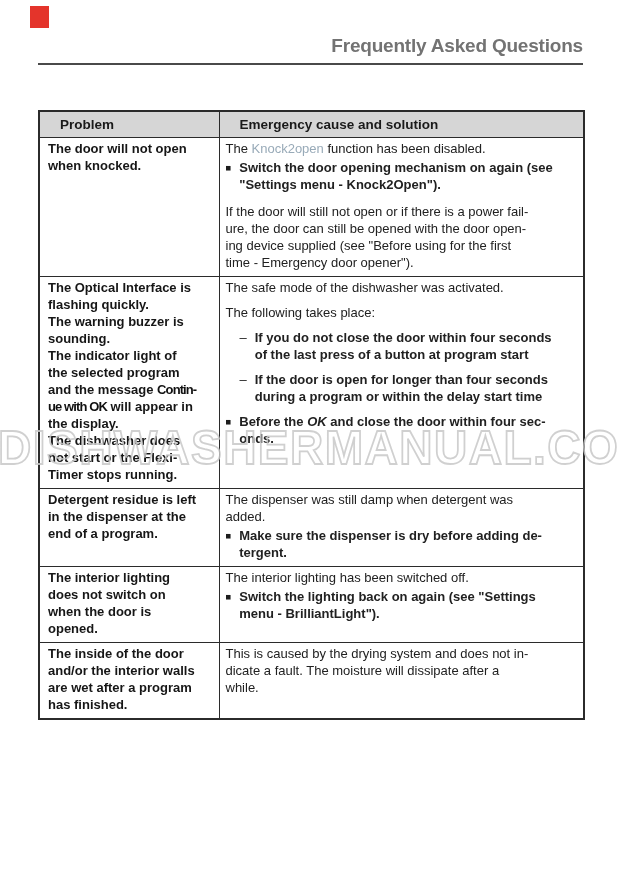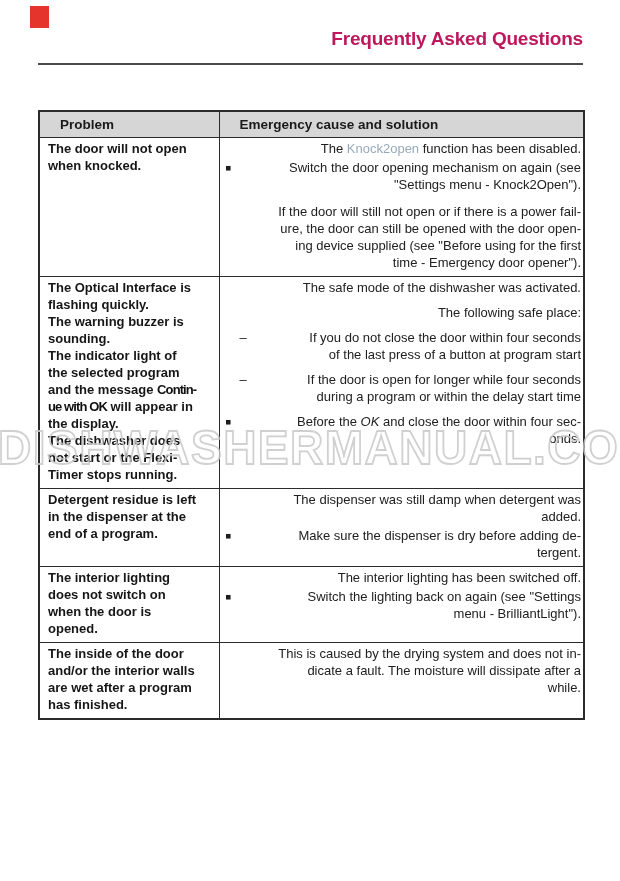--- a/index.html
+++ b/index.html
@@ -1,44 +1,44 @@
 <!DOCTYPE html>
 <html><head>
 <meta charset="utf-8">
 <style>
   html,body{margin:0;padding:0;background:#fff;}
   body{font-family:"Liberation Sans","DejaVu Sans",sans-serif;color:var(--body-text,#212121);}
   .page{position:relative;width:620px;height:881px;background:#fff;overflow:hidden;}
 
   .red-marker{position:absolute;left:30px;top:6px;width:19px;height:22px;background:var(--marker-red,#e4342b);}
 
-  .header-title{position:absolute;top:28px;left:38px;width:545px;text-align:right;
-    font-size:19px;font-weight:bold;letter-spacing:-0.2px;color:#be185d;}
+  .header-title{position:absolute;top:35px;left:38px;width:545px;text-align:right;
+    font-size:19px;font-weight:bold;letter-spacing:-0.2px;color:#737373;}
   .header-rule{position:absolute;top:63px;left:38px;width:545px;height:2px;background:var(--rule,#4a4a4a);}
 
   .section-title{position:absolute;top:80px;left:38px;font-size:16px;font-weight:bold;color:#1a1a1a;}
 
   .faq-table{position:absolute;top:110px;left:38px;width:545px;border-collapse:collapse;table-layout:fixed;
     font-size:13px;line-height:17px;}
   .faq-table th,.faq-table td{border:1.5px solid var(--border,#2b2b2b);vertical-align:top;}
   .faq-table{border:2px solid var(--border,#2b2b2b);}
   .faq-table th{background:var(--header-bg,#d6d6d6);font-size:13.5px;font-weight:bold;text-align:left;
     padding:4px 4px 4px 20px;color:#1a1a1a;}
   .cell{padding:2px 4px 5px 8px;}
   .solution-cell{padding:2px 2px 5px 6px;}
   .problem-cell{font-weight:bold;white-space:pre-line;color:#161616;}
 
-  .block{white-space:pre-line;text-align:right;}
+  .block{white-space:pre-line;}
   .block + .block{margin-top:8px;}
   .para + .bullet{margin-top:2px;}
   .bullet + .para{margin-top:10px;}
   .bullet,.dash{display:flex;align-items:flex-start;white-space:normal;}
   .bullet{gap:8px;}
   .dash{gap:8px;padding-left:14px;}
-  .btext{white-space:pre-line;flex:1 1 auto;}
+  .btext{white-space:pre-line;flex:1 1 auto;font-weight:bold;}
   .marker{flex:0 0 auto;line-height:17px;color:#1d1d1d;}
   .m-bullet{font-size:9.5px;}
   .m-dash{font-size:13px;}
 
   .seg-display{color:var(--display-text,#98aab8);}
   .seg-display_bold{font-weight:bold;letter-spacing:-0.9px;color:#111;}
   .seg-italic{font-style:italic;}
 
   .watermark{position:absolute;top:420px;left:-2px;width:630px;z-index:5;
     font-size:48px;font-weight:bold;letter-spacing:1.5px;white-space:nowrap;
@@ -94,29 +94,29 @@
 The indicator light of
 the selected program
 and the message </span><span class="seg seg-display_bold">Contin-
 ue with OK</span><span class="seg"> will appear in
 the display.
 The dishwasher does
 not start or the Flexi-
 Timer stops running.</span></td>
           <td class="cell solution-cell">
             <div class="block para"><span class="seg">The safe mode of the dishwasher was activated.</span></div>
-            <div class="block para"><span class="seg">The following safe place:</span></div>
+            <div class="block para"><span class="seg">The following takes place:</span></div>
             <div class="block dash">
               <span class="marker m-dash">–</span>
               <span class="btext"><span class="seg">If you do not close the door within four seconds
 of the last press of a button at program start</span></span>
             </div>
             <div class="block dash">
               <span class="marker m-dash">–</span>
-              <span class="btext"><span class="seg">If the door is open for longer while four seconds
+              <span class="btext"><span class="seg">If the door is open for longer than four seconds
 during a program or within the delay start time</span></span>
             </div>
             <div class="block bullet">
               <span class="marker m-bullet">■</span>
               <span class="btext"><span class="seg">Before the </span><span class="seg seg-italic">OK</span><span class="seg"> and close the door within four sec-
 onds.</span></span>
             </div>
           </td>
         </tr>
         <tr>

